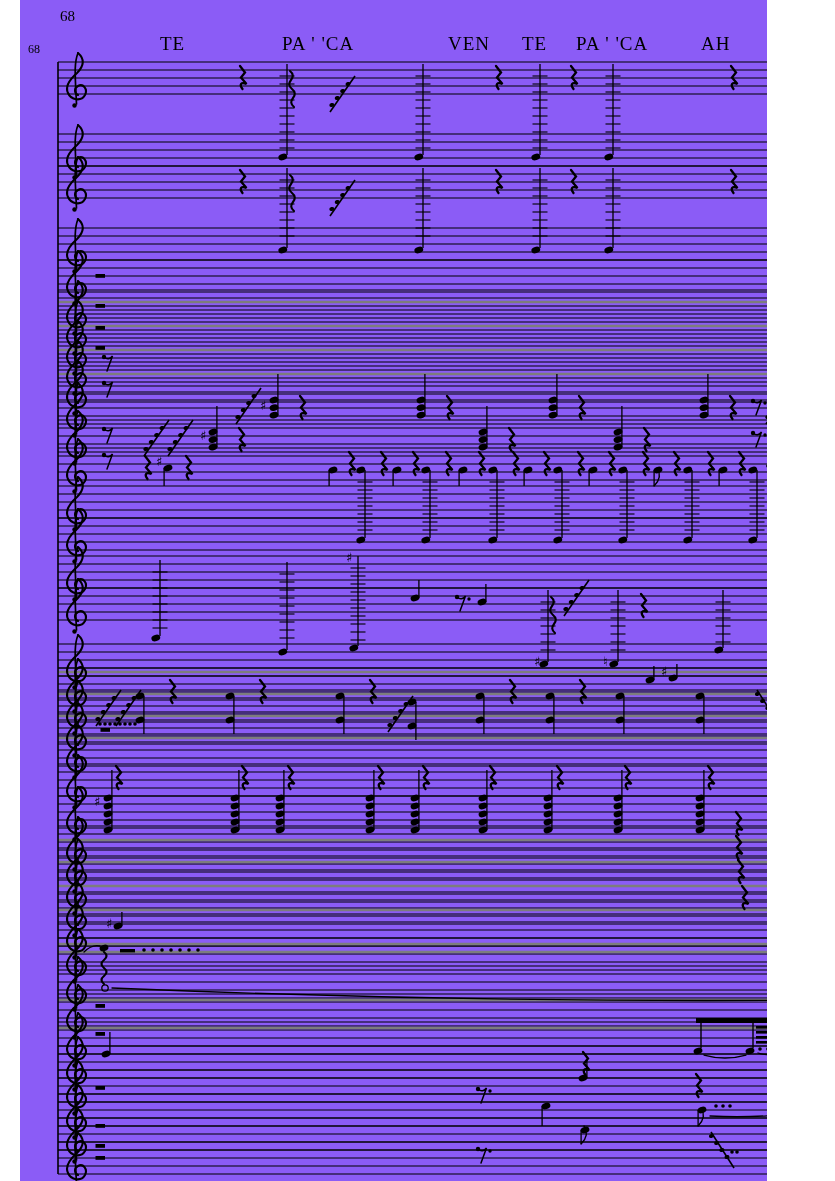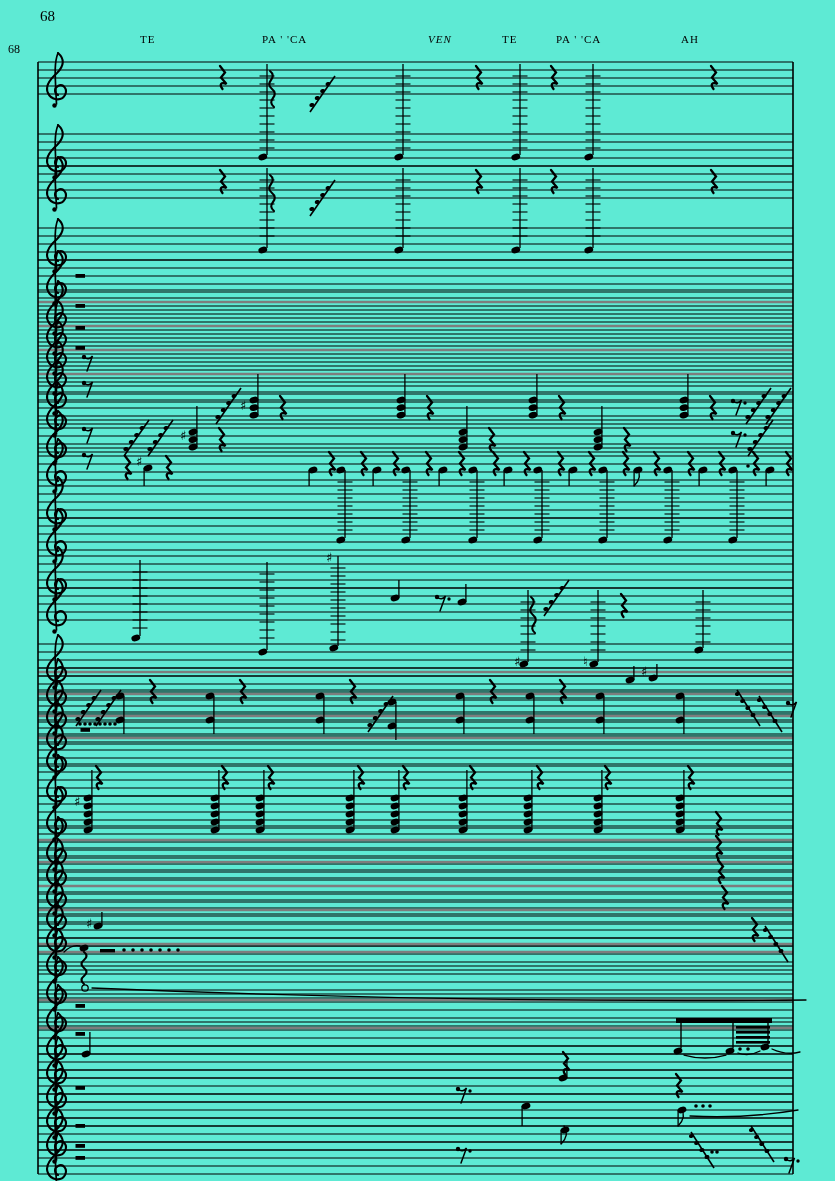--- a/index.html
+++ b/index.html
@@ -1,31 +1,31 @@
 <!DOCTYPE html>
 <html><head>
 <meta charset="utf-8">
 <style>
   html,body{margin:0;padding:0;background:#fff;}
-  #page{position:relative;width:835px;height:1181px;background:#5eead4;overflow:hidden;
-        font-family:"Liberation Serif", serif;}
+  #page{position:relative;width:747px;height:1181px;background:#8b5cf6;overflow:hidden;
+        font-family:"Liberation Serif", serif;margin-left:20px;}
   #score-svg{position:absolute;left:0;top:0;}
   .num-outer{position:absolute;left:40px;top:8px;font-size:15px;color:#000;}
   .num-inner{position:absolute;left:8px;top:42px;font-size:12px;color:#000;}
-  .lyric{position:absolute;top:33px;font-size:11px;letter-spacing:1px;color:#000;white-space:pre;}
+  .lyric{position:absolute;top:33px;font-size:19px;letter-spacing:1px;color:#000;white-space:pre;}
 </style>
 </head>
 <body>
 
 <div id="page">
   <div class="num-outer">68</div>
   <div class="num-inner">68</div>
   <div class="lyric" style="left: 140px;">TE</div>
   <div class="lyric" style="left: 262px;">PA ' 'CA</div>
-  <div class="lyric" style="left: 428px; font-style: italic;">VEN</div>
+  <div class="lyric" style="left: 428px;">VEN</div>
   <div class="lyric" style="left: 502px;">TE</div>
   <div class="lyric" style="left: 556px;">PA ' 'CA</div>
   <div class="lyric" style="left: 681px;">AH</div>
   <svg id="score-svg" width="835" height="1181">
       <g>
         <line x1="38" y1="62" x2="793" y2="62" stroke="#000000" stroke-width="1.05"></line>
         <line x1="38" y1="70" x2="793" y2="70" stroke="#000000" stroke-width="1.05"></line>
         <line x1="38" y1="78" x2="793" y2="78" stroke="#000000" stroke-width="1.05"></line>
         <line x1="38" y1="86" x2="793" y2="86" stroke="#000000" stroke-width="1.05"></line>
         <line x1="38" y1="94" x2="793" y2="94" stroke="#000000" stroke-width="1.05"></line>

